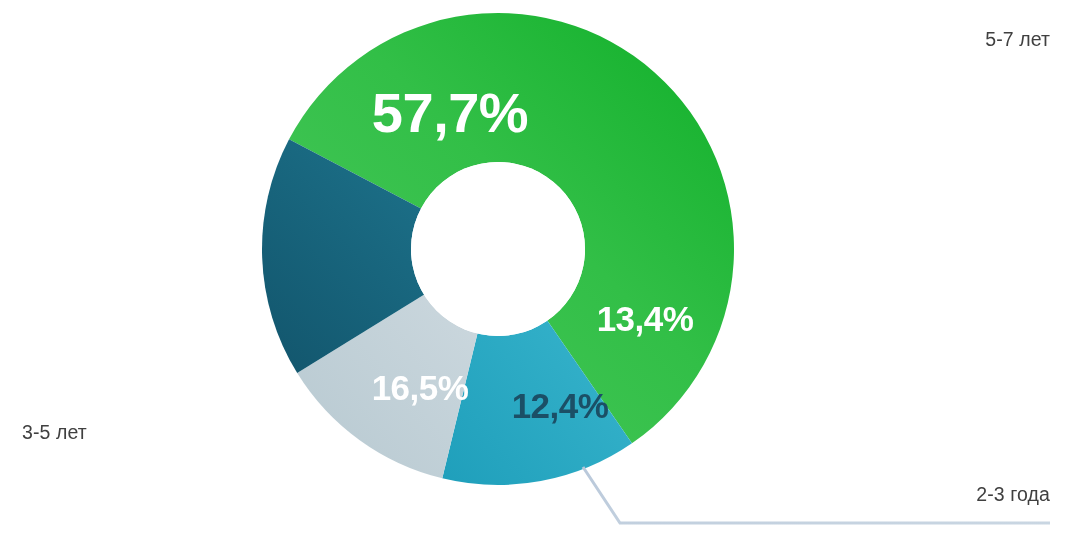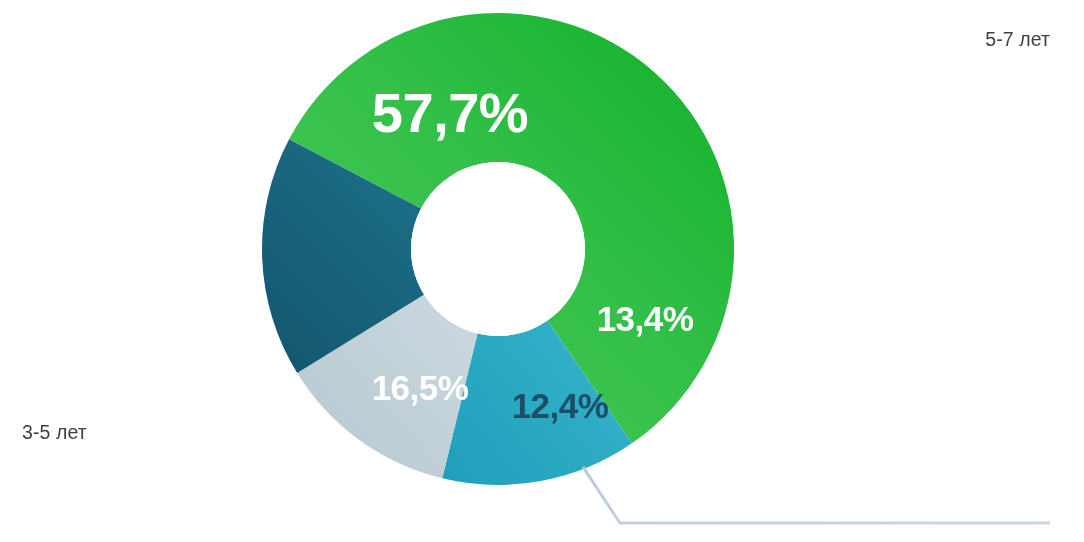--- a/index.html
+++ b/index.html
@@ -105,16 +105,17 @@
 
     <text class="slice-label" x="450" y="132" text-anchor="middle" fill="#ffffff" font-family="Liberation Sans, sans-serif" font-size="56" font-weight="bold">57,7%</text>
     <text class="slice-label" x="645" y="331" text-anchor="middle" fill="#ffffff" font-family="Liberation Sans, sans-serif" font-size="35" font-weight="bold">13,4%</text>
     <text class="slice-label" x="560" y="418" text-anchor="middle" fill="#1b4f66" font-family="Liberation Sans, sans-serif" font-size="35" font-weight="bold">12,4%</text>
     <text class="slice-label" x="420" y="400" text-anchor="middle" fill="#ffffff" font-family="Liberation Sans, sans-serif" font-size="35" font-weight="bold">16,5%</text>
   </svg>
 
   <div class="callout callout-tr">5-7 лет</div>
 
 
+  <div class="callout callout-br">2-3 года</div>
 
   <div class="callout callout-left">3-5 лет</div>
 
 </div>
 
 </body></html>

